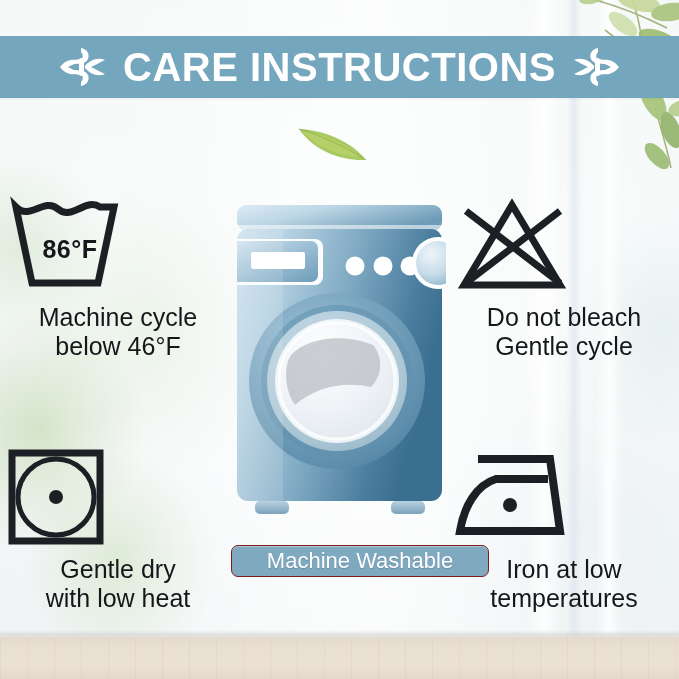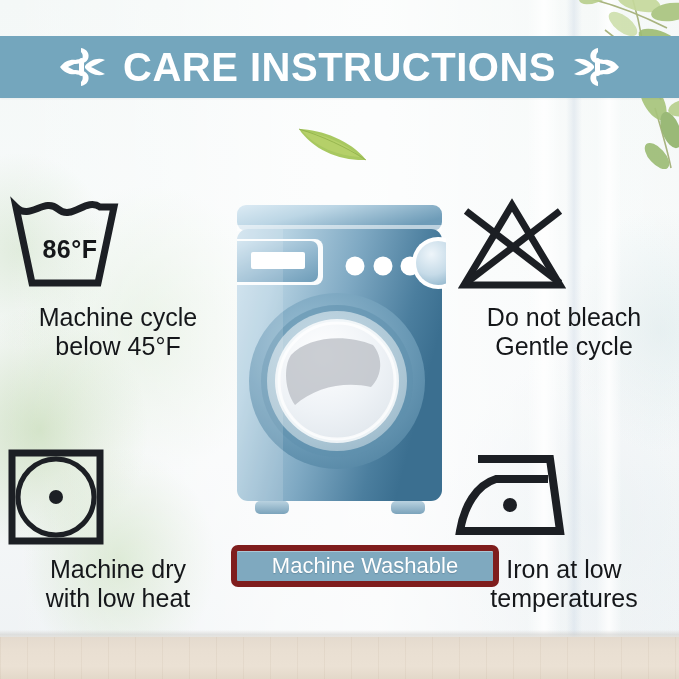--- a/index.html
+++ b/index.html
@@ -107,21 +107,21 @@
   .sym-wrap{position:relative;}
 
   
   .machine{position:absolute;left:233px;top:205px;width:213px;height:330px;}
   .machine svg{display:block;}
 
   
   .badge{
     position:absolute;left:231px;top:545px;width:256px;height:30px;
     background:#7fa9bf;
-    border:6px solid #7f1d1d;
+    border:1px solid #7f1d1d;
     border-radius:7px;
     display:flex;align-items:center;justify-content:center;
     box-shadow:inset 0 1px 0 rgba(255,255,255,.35);
   }
   .badge-text{
     color:#ffffff;font-size:22px;white-space:nowrap;
     text-shadow:0 1px 1px rgba(60,90,110,.35);
   }
 </style>
 </head>
@@ -281,21 +281,21 @@
     <div class="sym">
       <div class="sym-wrap">
         <svg width="128" height="96" viewBox="0 0 128 96">
           <path d="M10 12 C24 26 38 2 52 14 C66 26 80 2 94 12 L108 12 L92 88 L26 88 Z" fill="none" stroke="#1c1f24" stroke-width="7" stroke-linejoin="miter"></path>
         </svg>
         <div class="tub-temp">86°F</div>
       </div>
     </div>
     <div class="cap">
       <div>Machine cycle</div>
-      <div>below 45°F</div>
+      <div>below 46°F</div>
     </div>
   </div>
 
   <div class="cell cell-bleach">
     <div class="sym">
       <svg width="120" height="96" viewBox="0 0 120 96">
         <path d="M60 8 L108 88 L12 88 Z" fill="none" stroke="#1c1f24" stroke-width="7" stroke-linejoin="miter"></path>
         <line x1="14" y1="14" x2="108" y2="86" stroke="#1c1f24" stroke-width="7"></line>
         <line x1="108" y1="14" x2="14" y2="86" stroke="#1c1f24" stroke-width="7"></line>
       </svg>
@@ -308,21 +308,21 @@
 
   <div class="cell cell-dry">
     <div class="sym">
       <svg width="100" height="100" viewBox="0 0 100 100">
         <rect x="6" y="6" width="88" height="88" fill="none" stroke="#1c1f24" stroke-width="7"></rect>
         <circle cx="50" cy="50" r="38" fill="none" stroke="#1c1f24" stroke-width="5"></circle>
         <circle cx="50" cy="50" r="7" fill="#1c1f24"></circle>
       </svg>
     </div>
     <div class="cap">
-      <div>Machine dry</div>
+      <div>Gentle dry</div>
       <div>with low heat</div>
     </div>
   </div>
 
   <div class="cell cell-iron">
     <div class="sym">
       <svg width="124" height="92" viewBox="0 0 124 92">
         <path d="M30 8 L98 8 L108 80 L8 80 C12 56 24 34 44 28 L92 28" fill="none" stroke="#1c1f24" stroke-width="8" stroke-linejoin="miter" stroke-linecap="square"></path>
         <circle cx="58" cy="54" r="7" fill="#1c1f24"></circle>
       </svg>

